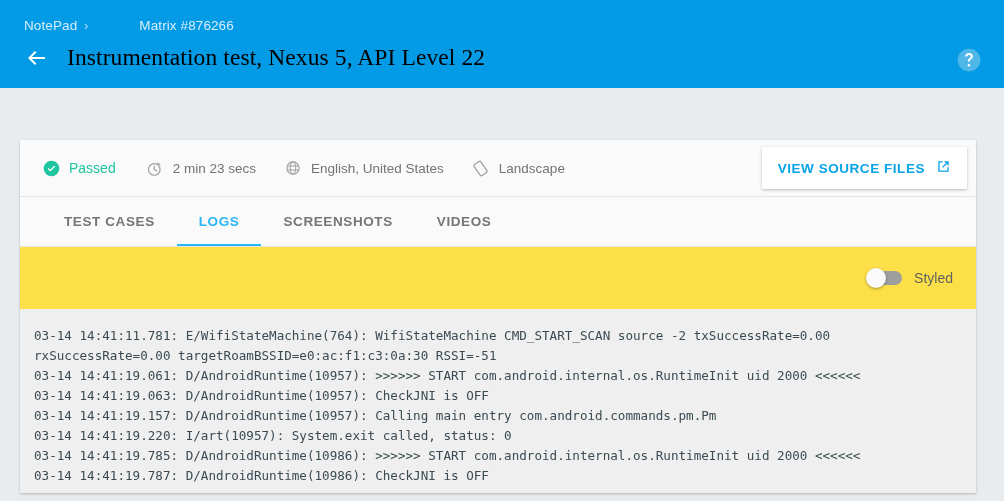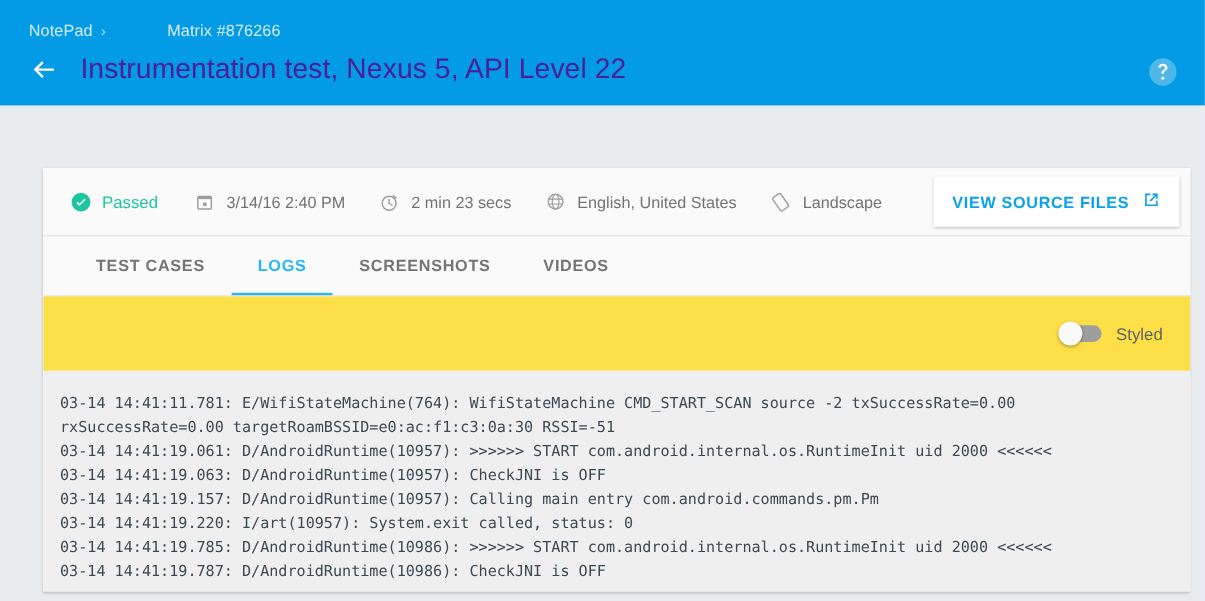--- a/index.html
+++ b/index.html
@@ -52,43 +52,44 @@
     width: 26px;
     height: 26px;
     display: flex;
     align-items: center;
     justify-content: center;
     cursor: pointer;
   }
   .page-title {
     font-size: 23.5px;
     font-weight: 400;
-    color: #4c1d95;
+    color: #000000;
     letter-spacing: .1px;
     white-space: nowrap;
+    font-family: Liberation Serif, serif;
   }
   .help-btn {
     position: absolute;
     right: 22px;
     top: 47px;
     width: 26px;
     height: 26px;
     cursor: pointer;
   }
 
   
   .page {
     position: relative;
     height: 413px;
     background: #e8ecef;
   }
 
   .card {
     position: absolute;
-    left: 36px;
+    left: 20px;
     top: 52px;
     width: 956px;
     background: #ffffff;
     box-shadow: 0 1px 2px rgba(0,0,0,.14), 0 1px 3px rgba(0,0,0,.10);
     overflow: hidden;
   }
 
   
   .summary {
     position: relative;
@@ -258,30 +259,20 @@
       <div class="meta status">
         <span class="ico">
           <svg width="17" height="17" viewBox="0 0 24 24" aria-hidden="true">
             <circle cx="12" cy="12" r="11" fill="#1fc5a0"></circle>
             <path d="M10.2 16.3l-3.6-3.6 1.3-1.3 2.3 2.3 5.9-5.9 1.3 1.3z" fill="#ffffff"></path>
           </svg>
         </span>
         <span class="label passed">Passed</span>
       </div>
 
-      <div class="meta">
-        <span class="ico">
-          <svg width="15" height="15" viewBox="0 0 24 24" aria-hidden="true">
-            <rect x="3" y="4.5" width="18" height="16.5" rx="1.2" fill="none" stroke="#9e9e9e" stroke-width="1.9"></rect>
-            <rect x="3" y="4.5" width="18" height="3.4" fill="#9e9e9e"></rect>
-            <rect x="10" y="12.5" width="4.6" height="4.6" fill="#9e9e9e"></rect>
-          </svg>
-        </span>
-        <span class="label">3/14/16 2:40 PM</span>
-      </div>
 
       <div class="meta">
         <span class="ico">
           <svg width="17" height="17" viewBox="0 0 24 24" aria-hidden="true">
             <circle cx="11.7" cy="13.3" r="8.2" fill="none" stroke="#9e9e9e" stroke-width="1.7"></circle>
             <path d="M11.7 13.3 L11.7 8.6" stroke="#9e9e9e" stroke-width="1.6" stroke-linecap="round"></path>
             <path d="M11.7 13.3 L15.2 15.6" stroke="#9e9e9e" stroke-width="1.6" stroke-linecap="round"></path>
             <path d="M16.5 4.3 l3.3 2.6" stroke="#9e9e9e" stroke-width="1.7" stroke-linecap="round"></path>
           </svg>
         </span>

